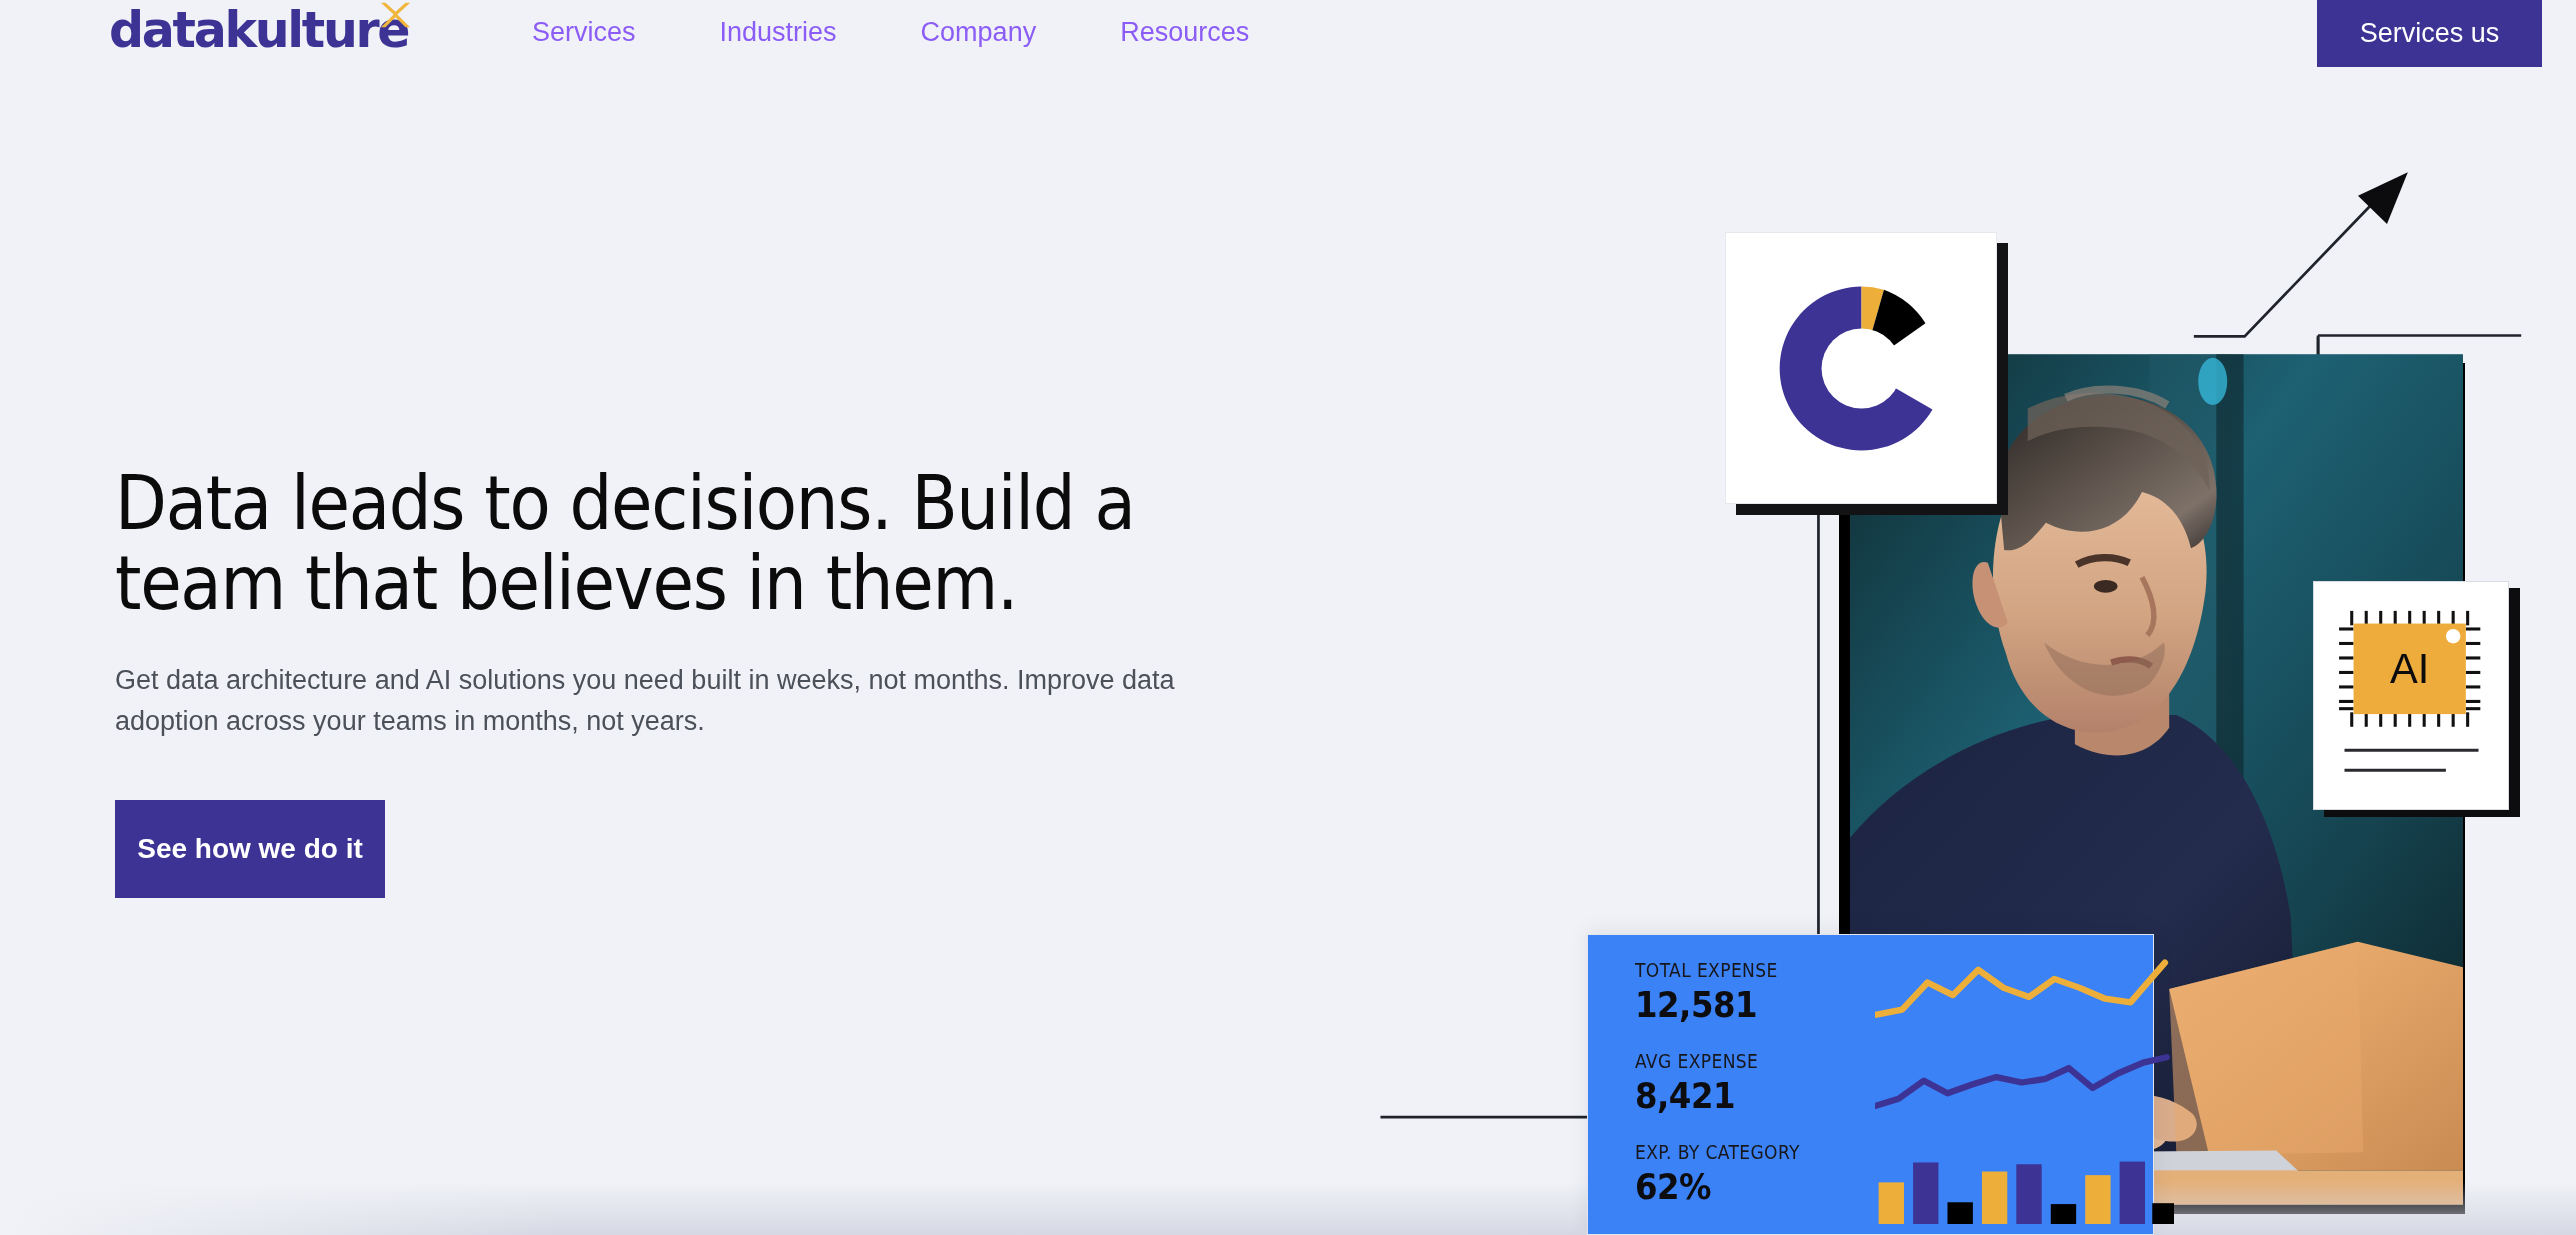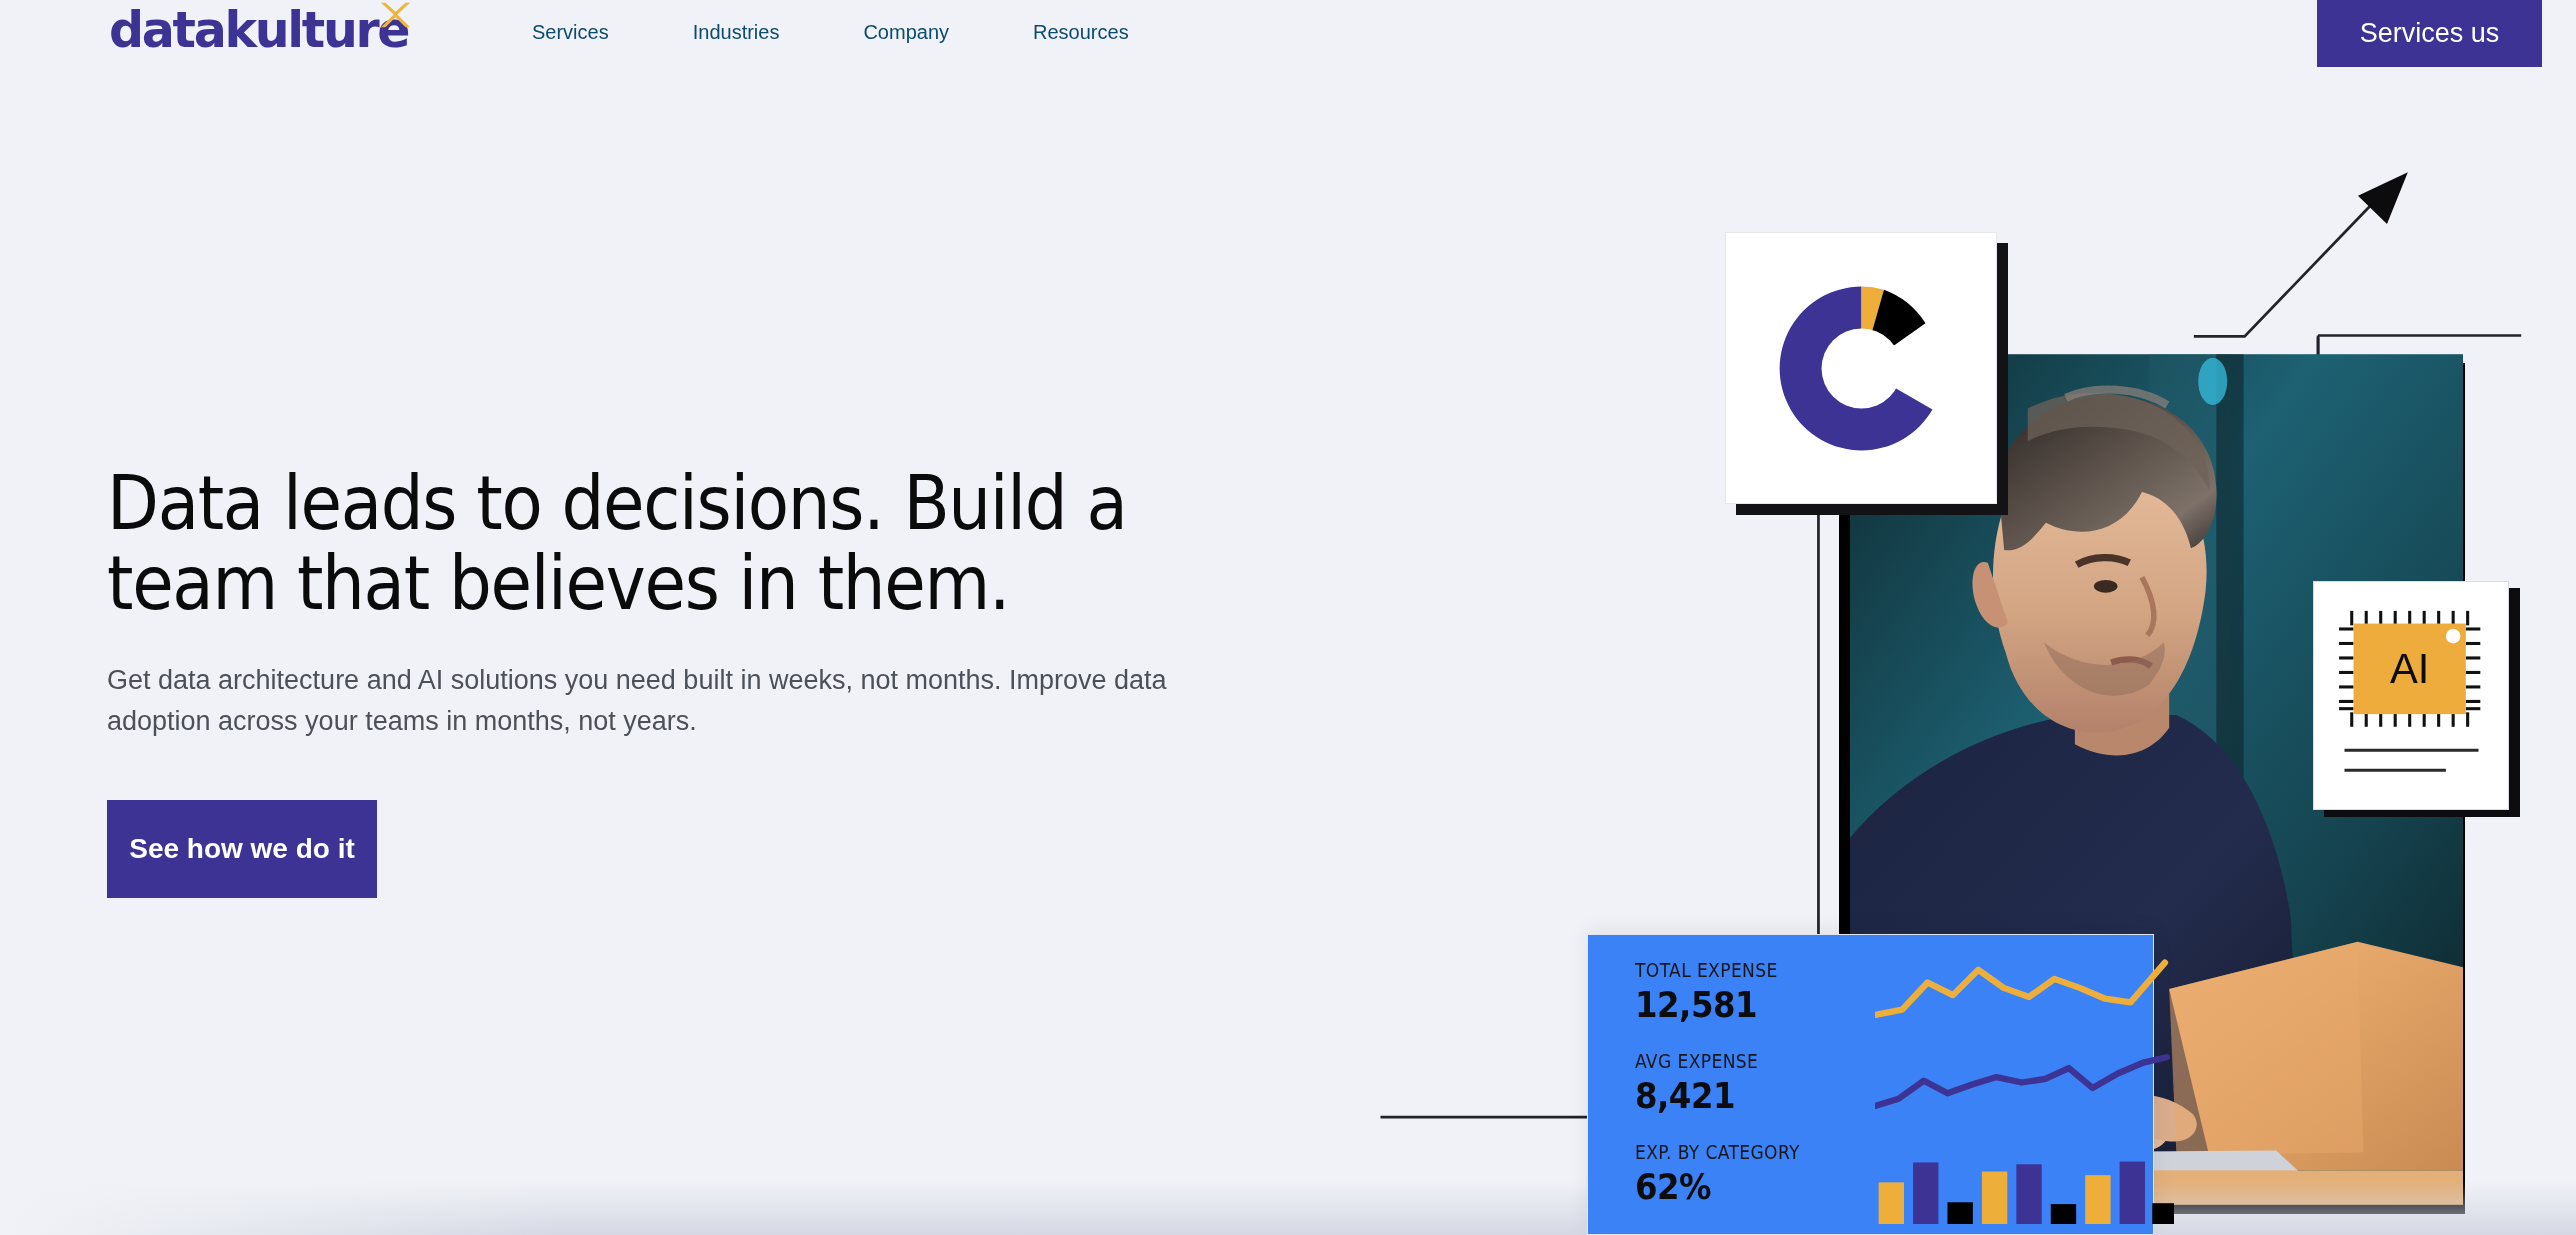--- a/index.html
+++ b/index.html
@@ -29,35 +29,35 @@
     white-space:nowrap;
   }
   #logo-mark{
     position:absolute; right:-3.6px; top:-3.6px; width:33px; height:31px;
   }
   #navlinks{
     position:absolute; left:490px; top:0; height:65px;
     display:flex; align-items:center; gap:0px;
   }
   .navlink{
-    font-size:20px; color:#0c4a6e; padding:0 42px;
+    font-size:27px; color:#8b5cf6; padding:0 42px;
     white-space:nowrap; cursor:pointer; line-height:65px;
   }
   #contact-btn{
     position:absolute; right:34px; top:0;
     width:225px; height:67px;
     background:#3d3395;
     color:#fff; font-size:27px;
     display:flex; align-items:center; justify-content:center;
     cursor:pointer; border:none;
     font-family:"Liberation Sans", sans-serif;
   }
 
   
-  #hero-copy{ position:absolute; left:107px; top:463px; width:1197px; z-index:40;}
+  #hero-copy{ position:absolute; left:115px; top:463px; width:1197px; z-index:40;}
   #headline{
     font-family:"DejaVu Sans Condensed","DejaVu Sans", sans-serif;
     font-size:75px; line-height:1.07; color:#0b0b0c;
     letter-spacing:-1.3px; font-weight:400;
     max-width:1170px;
   }
   #subhead{
     margin-top:36px;
     font-size:27px; line-height:1.52; color:#4c5059;
     max-width:1138px;

